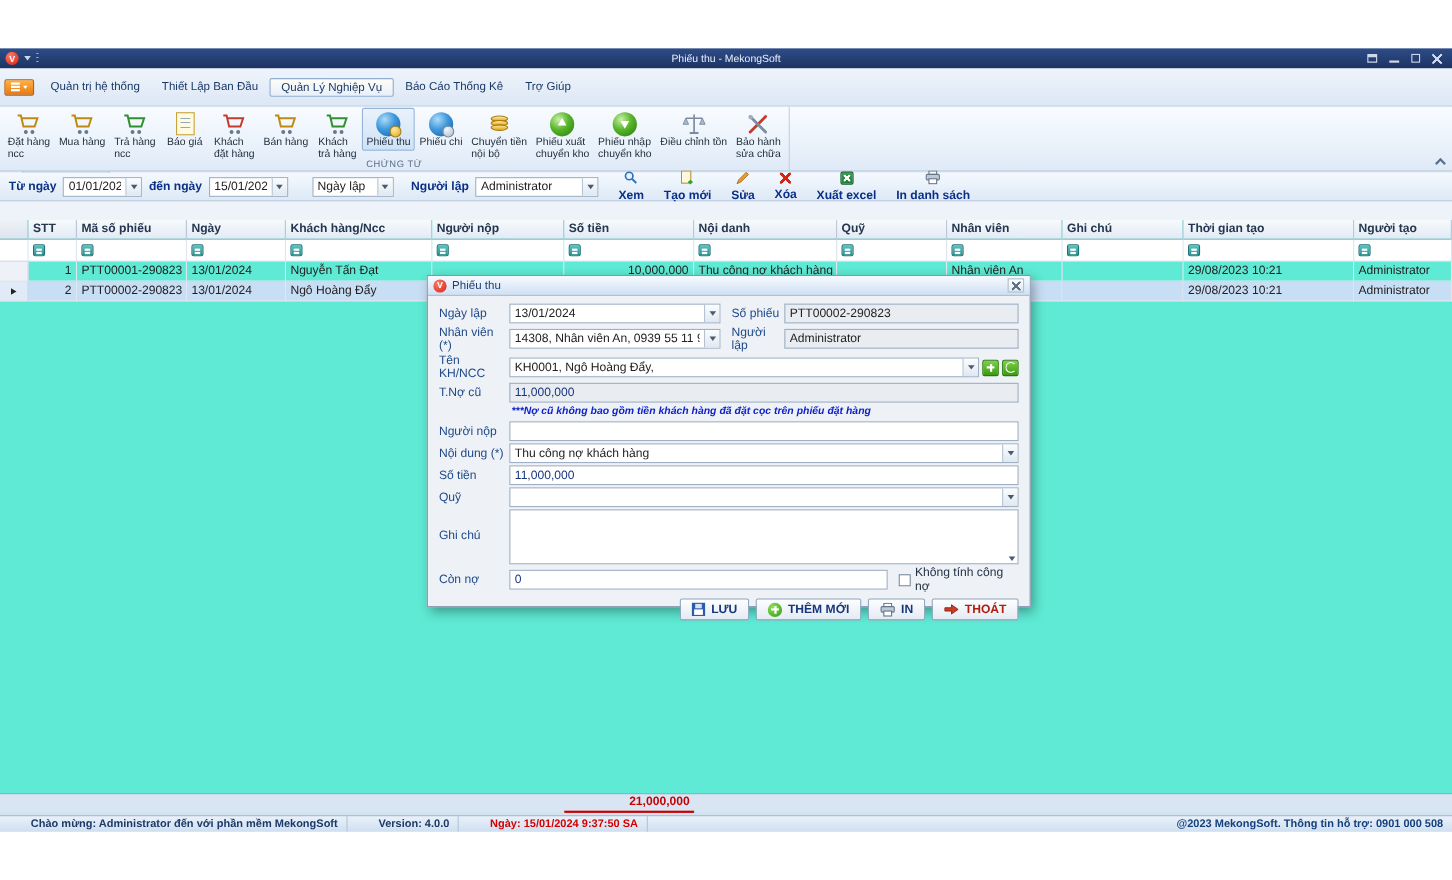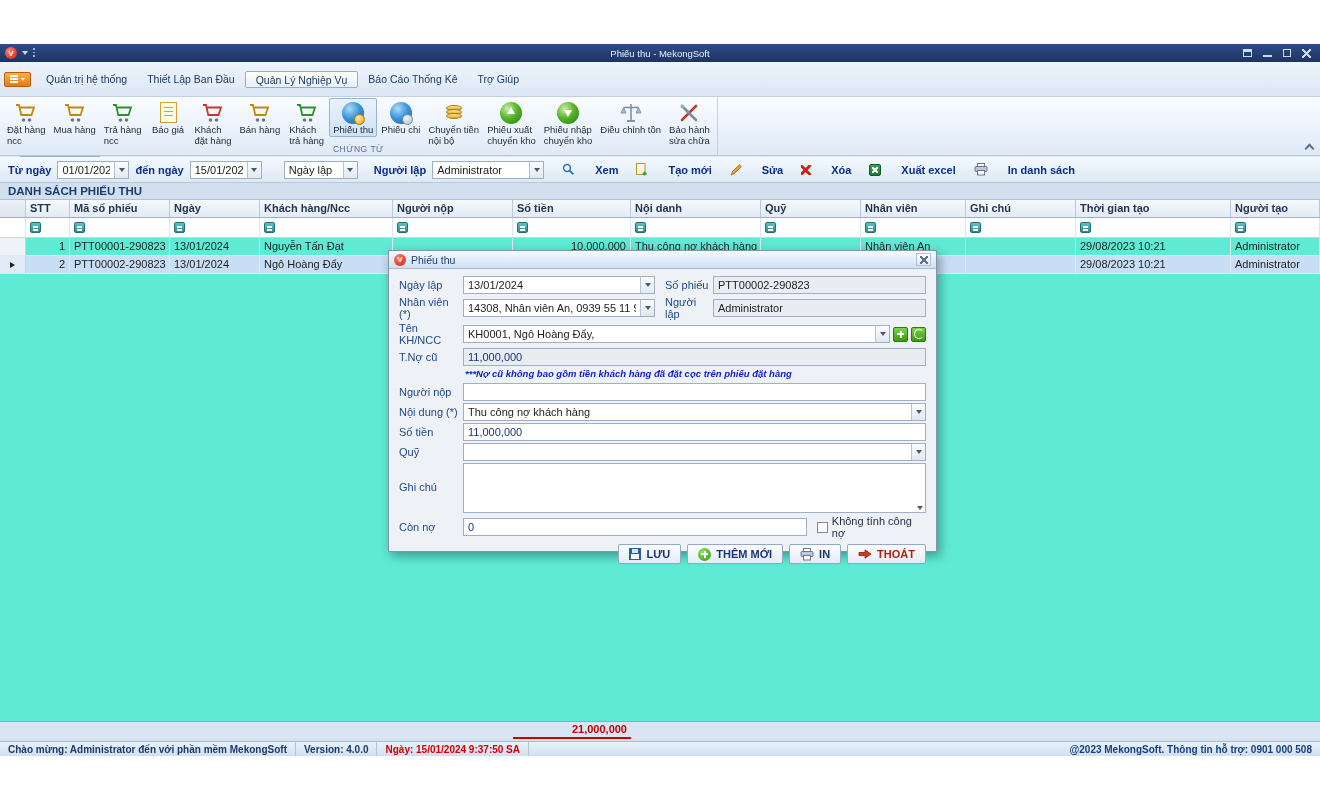--- a/index.html
+++ b/index.html
@@ -60,21 +60,21 @@
   .ts-right{position:absolute;right:5px;top:3px;}
 
   
   .content{position:absolute;top:113px;left:0;right:0;bottom:17px;background:#eef3fa;}
   .filterbar{height:26px;display:flex;align-items:center;gap:6px;padding:0 8px;background:linear-gradient(#f4f9fe,#dde9f6);border-bottom:1px solid #b9c8dc;font-size:11px;}
   .flabel{color:#0a2f86;font-weight:bold;white-space:nowrap;}
   .fld{background:#fff;border:1px solid #9fb0c4;height:18px;display:flex;align-items:center;font-size:11px;padding:0 0 0 4px;position:relative;white-space:nowrap;overflow:hidden;}
   .fld .val{flex:1;overflow:hidden;white-space:nowrap;}
   .dd{width:14px;height:100%;margin-left:4px;border-left:1px solid #b6c3d2;background:linear-gradient(#fbfdff,#dfe8f1);display:flex;align-items:center;justify-content:center;flex:none;}
   .tri{width:0;height:0;border-left:3px solid transparent;border-right:3px solid transparent;border-top:4px solid #4a5a70;}
-  .tbtn{display:flex;align-items:center;gap:20px;padding:2px 6px;font-size:11px;font-weight:bold;color:#0a2f86;background:transparent;border:none;white-space:nowrap;}
+  .tbtn{display:flex;align-items:center;gap:4px;padding:2px 6px;font-size:11px;font-weight:bold;color:#0a2f86;background:transparent;border:none;white-space:nowrap;flex-direction:column;}
   .xl{width:12px;height:12px;background:linear-gradient(#36a452,#1c7a35);border:1px solid #115c26;border-radius:2px;position:relative;}
   .xl::after{content:"";position:absolute;inset:2px;background:linear-gradient(45deg,transparent 38%,#fff 38% 62%,transparent 62%),linear-gradient(135deg,transparent 38%,#fff 38% 62%,transparent 62%);}
   .xg-red{width:10px;height:10px;background:linear-gradient(45deg,transparent 40%,#d02414 40% 60%,transparent 60%),linear-gradient(135deg,transparent 40%,#d02414 40% 60%,transparent 60%);}
   .listtitle{height:17px;background:#d2dfef;border-bottom:1px solid #aebfd6;color:#1a3e6f;font-weight:bold;font-size:11.5px;line-height:16px;padding-left:8px;}
 
   
   .gridwrap{position:absolute;top:43px;left:0;right:0;bottom:0;background:#5eead4;}
   .grow{display:grid;grid-template-columns:26px 44px 100px 90px 133px 120px 118px 130px 100px 105px 110px 155px minmax(0,1fr);}
   .hc{height:18px;line-height:17px;font-size:11px;font-weight:bold;color:#24364e;padding:0 4px;border-right:1px solid #bcc7d8;border-bottom:1px solid #9fb0c6;background:linear-gradient(#f7fafd,#e2eaf4);white-space:nowrap;overflow:hidden;}
   .hc.selc{background:linear-gradient(#eef2f7,#dde4ee);}
@@ -118,21 +118,21 @@
   .dbtn.exit{color:#b01e10;}
   .ic-floppy{width:12px;height:12px;background:#2b5cab;position:relative;flex:none;}
   .ic-floppy::before{content:"";position:absolute;left:3px;top:1px;width:6px;height:4px;background:#d8e4f2;}
   .ic-floppy::after{content:"";position:absolute;left:2px;bottom:1px;width:8px;height:5px;background:#fff;}
   .ic-add{width:13px;height:13px;border-radius:50%;background:radial-gradient(circle at 35% 30%,#8fe05a,#2f9a0e);position:relative;flex:none;}
   .ic-add::before{content:"";position:absolute;left:3px;top:5.5px;width:7px;height:2px;background:#fff;}
   .ic-add::after{content:"";position:absolute;left:5.5px;top:3px;width:2px;height:7px;background:#fff;}
 
   
   .statusbar{position:absolute;left:0;right:0;bottom:0;height:15px;background:linear-gradient(#eaf1fa,#cfdff0);border-top:1px solid #a9bcd2;display:flex;align-items:center;font-size:10px;color:#1c3a68;}
-  .seg{padding:0 8px;border-right:1px solid #b4c4d8;height:100%;display:flex;align-items:center;white-space:nowrap;font-weight:bold;}
+  .seg{padding:0 8px;border-right:1px solid #b4c4d8;height:100%;display:flex;align-items:center;white-space:nowrap;font-weight:bold;margin-left:20px;}
   .seg.red{color:#d40000;}
   .sright{margin-left:auto;padding:0 8px;font-weight:bold;color:#14407c;white-space:nowrap;}
 </style>
 </head>
 <body>
 
 <div class="app">
 
   <div class="titlebar">
     <div class="tb-left">
@@ -377,21 +377,20 @@
       <button class="tbtn">
           <svg width="14" height="13" viewBox="0 0 14 13">
             <rect x="3.5" y="0.5" width="7" height="3" fill="#fff" stroke="#66788c"></rect>
             <rect x="1" y="3.5" width="12" height="5" rx="1" fill="#bcc9d8" stroke="#66788c"></rect>
             <rect x="3.5" y="7.5" width="7" height="4.5" fill="#fff" stroke="#66788c"></rect>
           </svg>
           <span>In danh sách</span>
         </button>
     </div>
 
-    <div class="listtitle">DANH SÁCH PHIẾU THU</div>
 
     <div class="gridwrap">
 
       <div class="grow">
         <div class="hc selc"></div>
         <div class="hc">STT</div>
         <div class="hc">Mã số phiếu</div>
         <div class="hc">Ngày</div>
         <div class="hc">Khách hàng/Ncc</div>
         <div class="hc">Người nộp</div>

